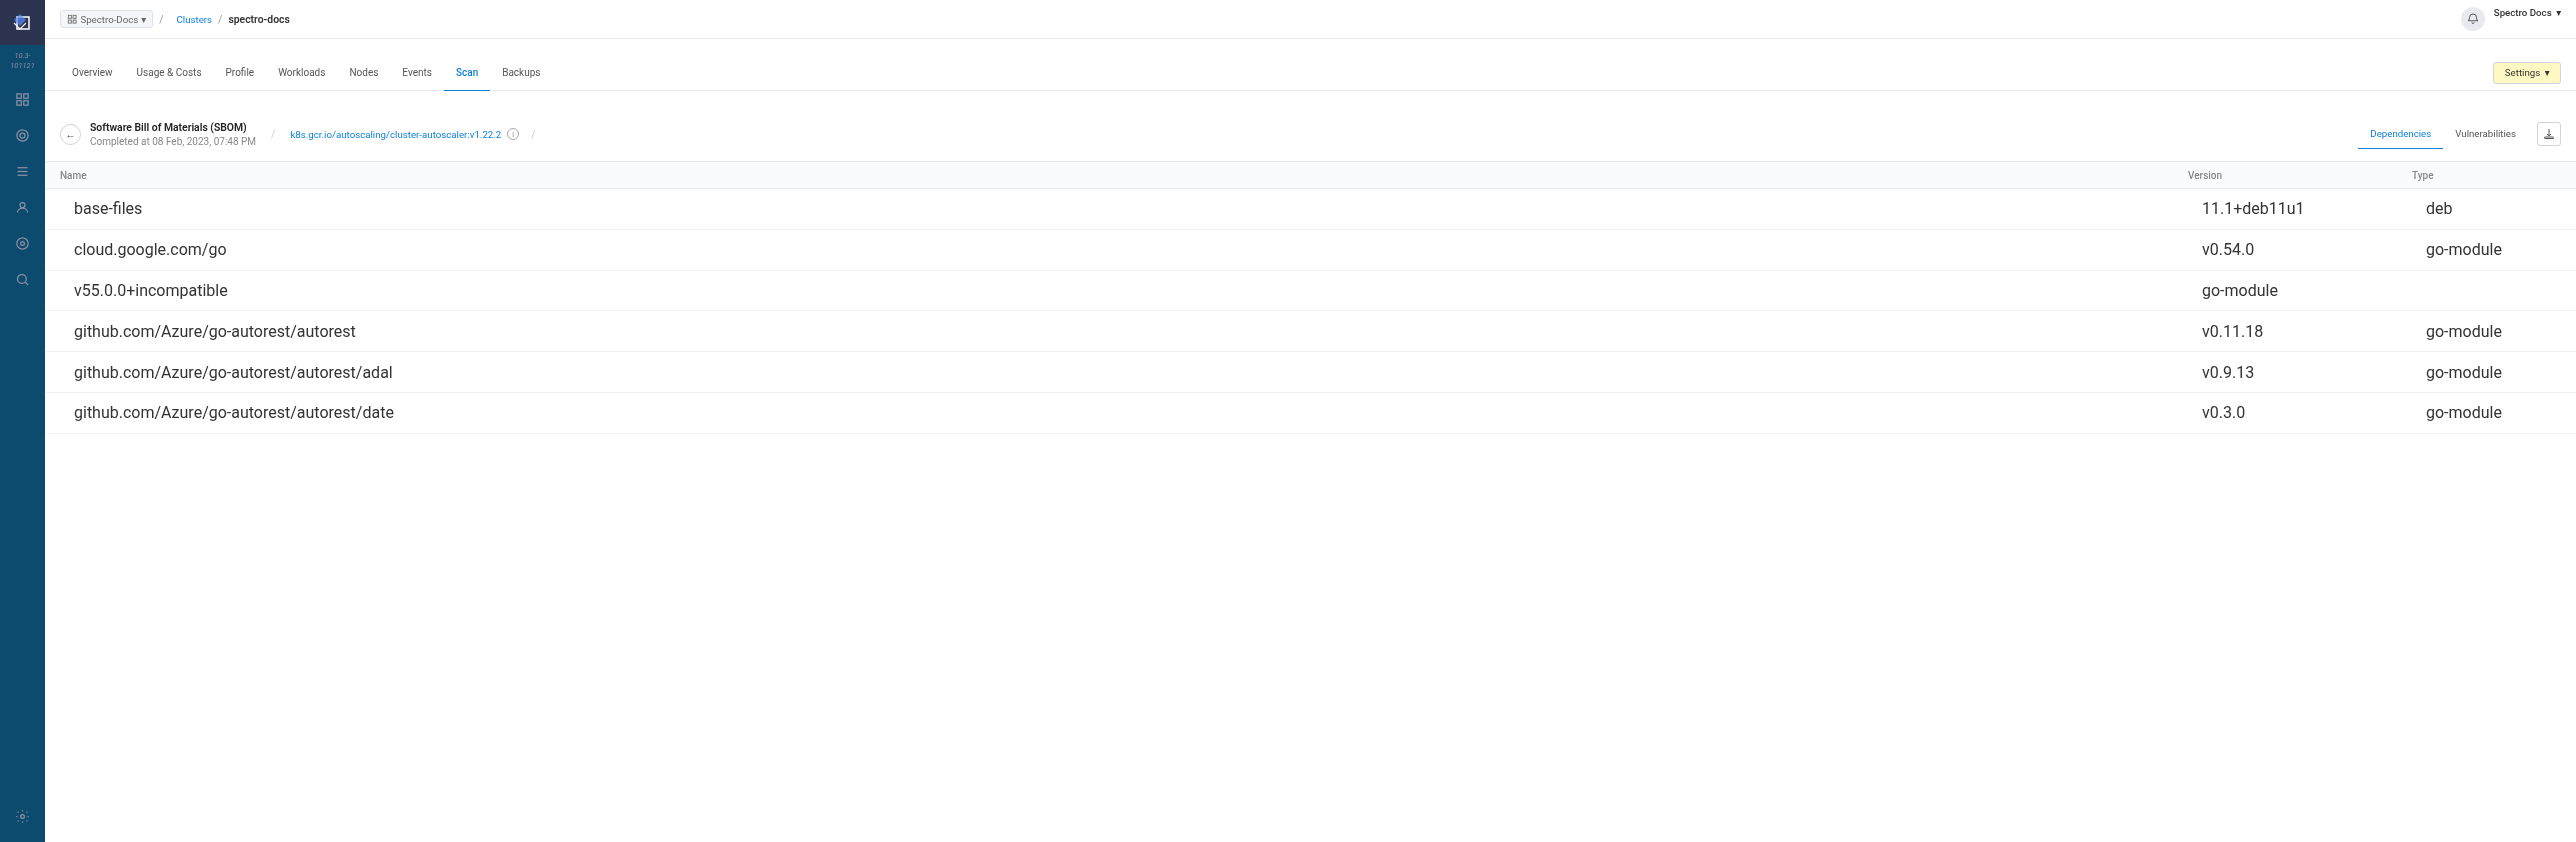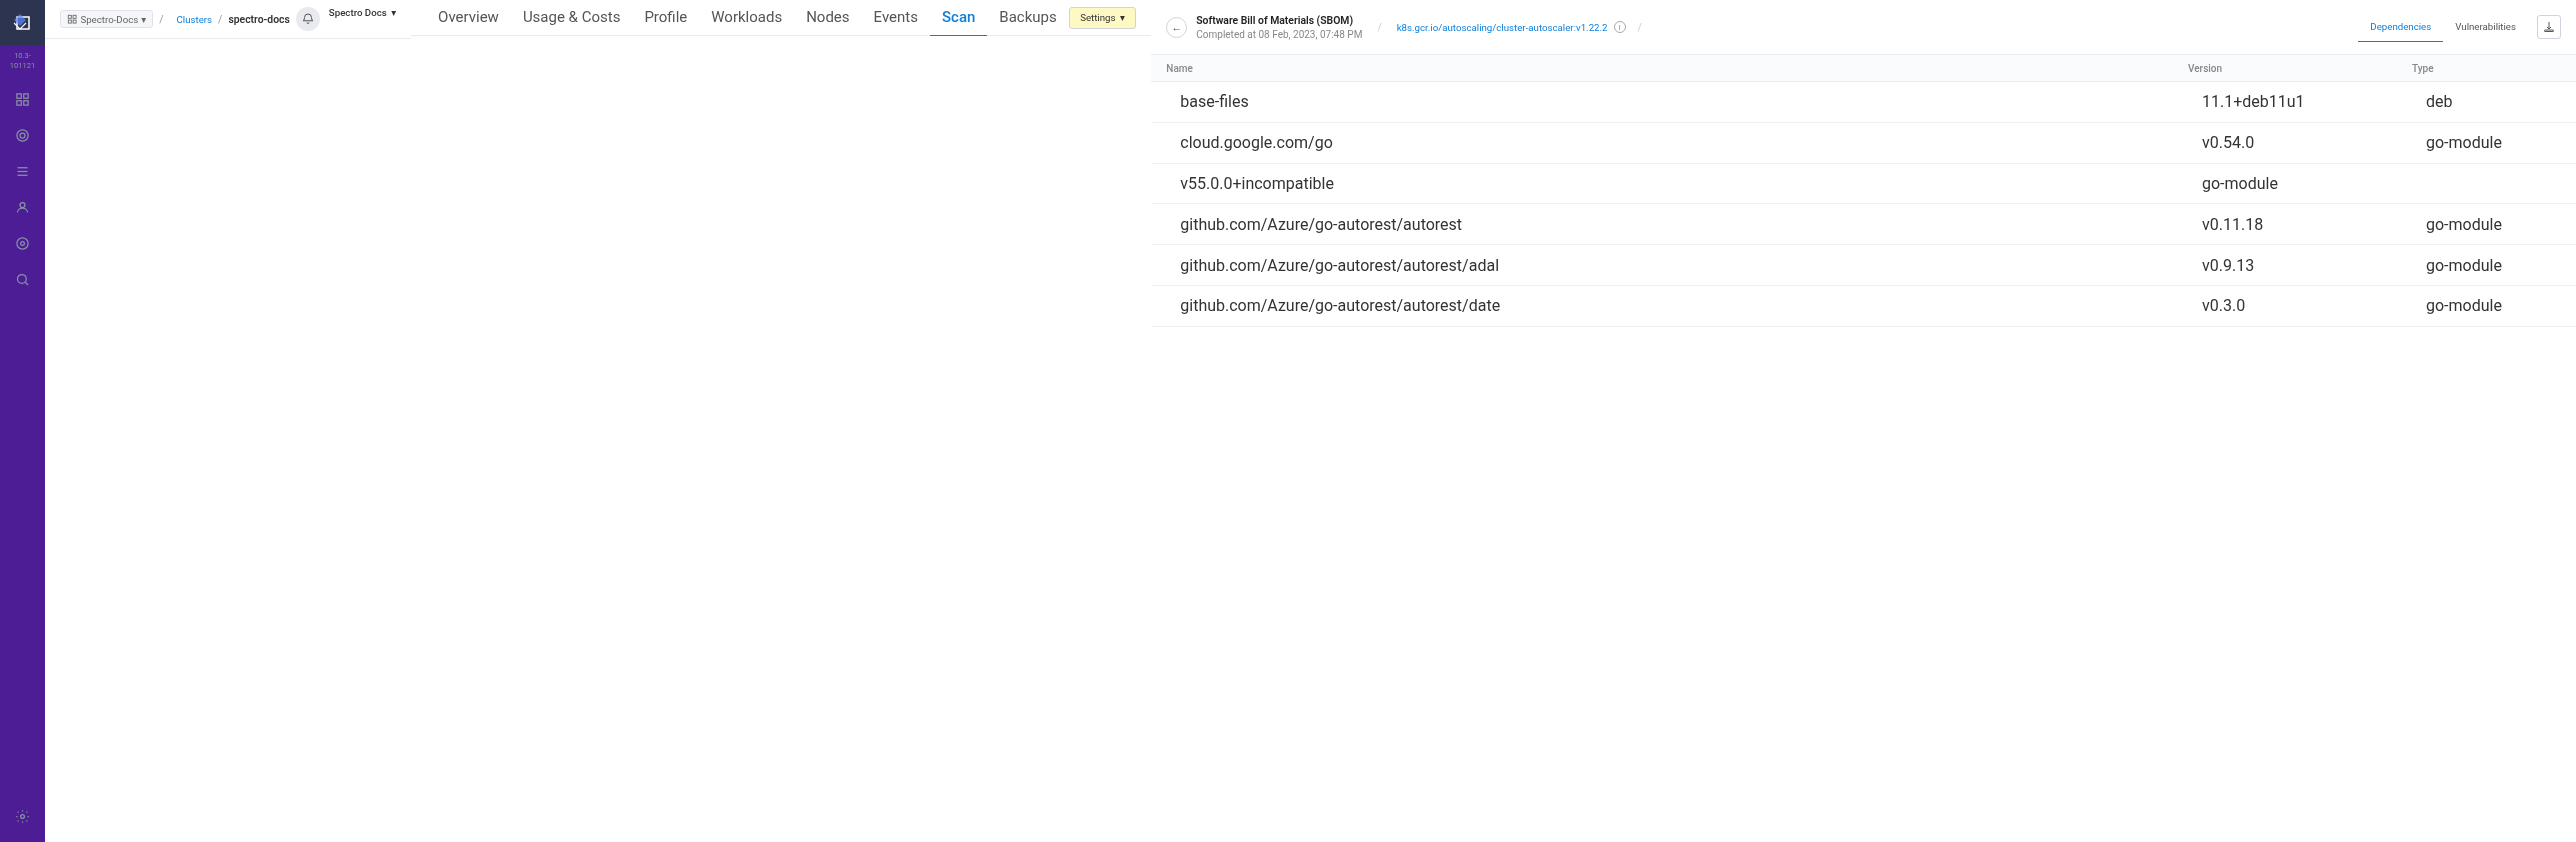--- a/index.html
+++ b/index.html
@@ -1,46 +1,46 @@
 <!DOCTYPE html>
 <html style="font-size:12px"><head>
   <meta charset="utf-8">
   <style>
     * { box-sizing: border-box; margin: 0; padding: 0; }
     body { font-family: -apple-system, BlinkMacSystemFont, 'Segoe UI', Roboto, sans-serif; background: #fff; color: #333; font-size: 10.4px; }
 
     .app-container { display: flex; height: 100vh; }
 
     
-    .sidebar { width: 45px; background: #4c1d95; display: flex; flex-direction: column; align-items: center; padding: 0; }
+    .sidebar { width: 45px; background: #0c4a6e; display: flex; flex-direction: column; align-items: center; padding: 0; font-style: italic; }
     .sidebar-logo { width: 45px; height: 45px; display: flex; align-items: center; justify-content: center; background: #2d3450; }
     .sidebar-logo svg { width: 24px; height: 24px; }
     .sidebar-time { color: #8b92a5; font-size: 7.5px; text-align: center; padding: 6px 3px; line-height: 1.3; }
     .sidebar-nav { display: flex; flex-direction: column; align-items: center; gap: 3px; padding: 6px 0; flex: 1; }
     .sidebar-item { width: 33px; height: 33px; display: flex; align-items: center; justify-content: center; border-radius: 6px; color: #8b92a5; cursor: pointer; }
     .sidebar-item.active { color: #fff; }
     .sidebar-bottom { padding: 9px 0; }
 
     
-    .main { flex: 1; display: flex; flex-direction: row; overflow: hidden; }
+    .main { flex: 1; display: flex; flex-direction: column; overflow: hidden; gap: 16px; }
 
     
     .topbar { height: 39px; border-bottom: 0.7px solid #e8eaf0; display: flex; align-items: center; padding: 0 15px; gap: 6px; }
     .topbar-breadcrumb { display: flex; align-items: center; gap: 6px; flex: 1; }
     .breadcrumb-item { display: flex; align-items: center; gap: 3px; color: #666; font-size: 9.7px; padding-left: 7px; }
     .breadcrumb-item.icon-item { background: #f5f6fa; border: 0.7px solid #e0e2ea; border-radius: 3px; padding: 2.2px 6px; }
     .breadcrumb-sep { color: #999; }
     .breadcrumb-current { color: #333; font-weight: 600; font-size: 10.4px; }
     .topbar-right { display: flex; align-items: flex-start; gap: 9px; }
     .gear-icon-btn { width: 24px; height: 24px; border-radius: 50%; background: #e8eaf0; display: flex; align-items: center; justify-content: center; cursor: pointer; }
     .user-menu { display: flex; align-items: center; gap: 4.5px; cursor: pointer; font-size: 9.7px; font-weight: 500; }
 
     
     .nav-tabs { height: 36px; border-bottom: 0.7px solid #e8eaf0; display: flex; align-items: center; padding: 0 15px; gap: 0; }
-    .nav-tab { padding: 0 12px; height: 36px; display: flex; align-items: center; color: #555; font-size: 15px; cursor: pointer; border-bottom: 1.5px solid transparent; white-space: nowrap; }
+    .nav-tab { padding: 0 12px; height: 36px; display: flex; align-items: center; color: #555; font-size: 10px; cursor: pointer; border-bottom: 1.5px solid transparent; white-space: nowrap; }
     .nav-tab.active { color: #0d7fdb; border-bottom: 1.5px solid #0d7fdb; font-weight: 500; }
     .settings-btn { margin-left: auto; display: flex; align-items: center; gap: 4.5px; border: 0.7px solid #d0d3dc; border-radius: 3px; padding: 4.5px 10.4px; font-size: 9.7px; cursor: pointer; background: #fef9c3; }
 
     
     .content { flex: 1; overflow: auto; }
 
     
     .sbom-header { padding: 12px 15px; border-bottom: 0.7px solid #e8eaf0; display: flex; align-items: center; gap: 12px; }
     .back-btn { width: 21px; height: 21px; border-radius: 50%; border: 0.7px solid #d0d3dc; display: flex; align-items: center; justify-content: center; cursor: pointer; color: #555; font-size: 10.4px; }
     .sbom-title { font-size: 10.4px; font-weight: 600; color: #222; }

